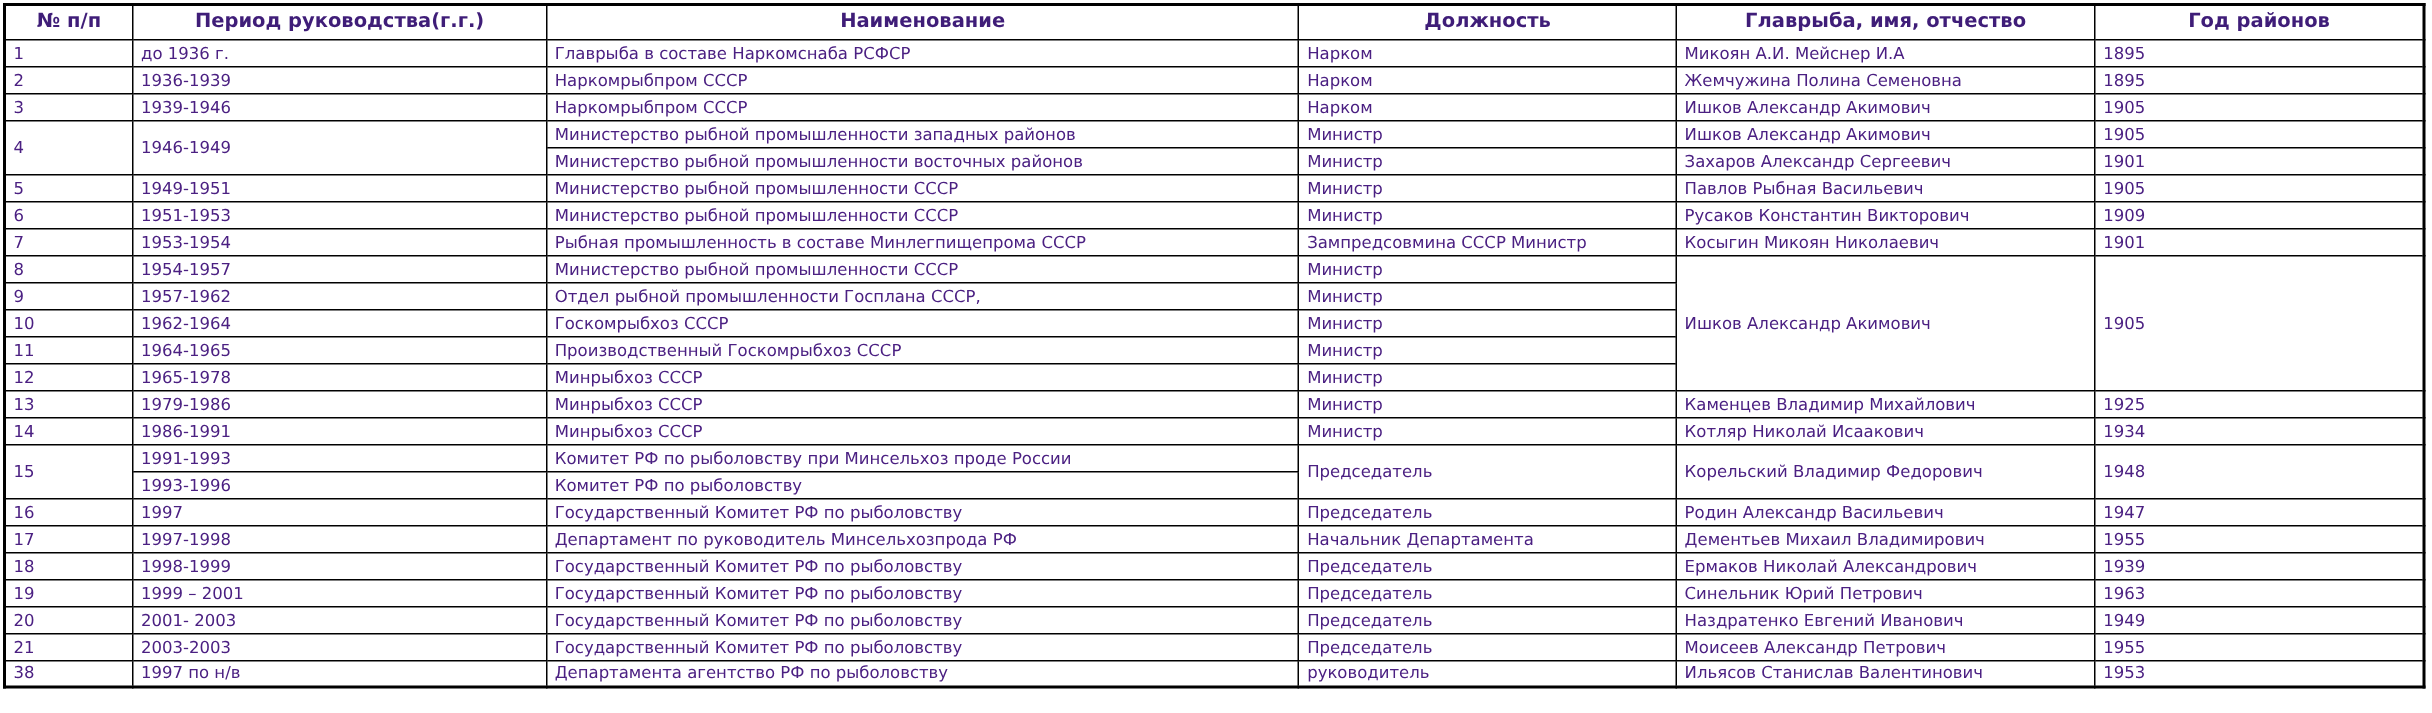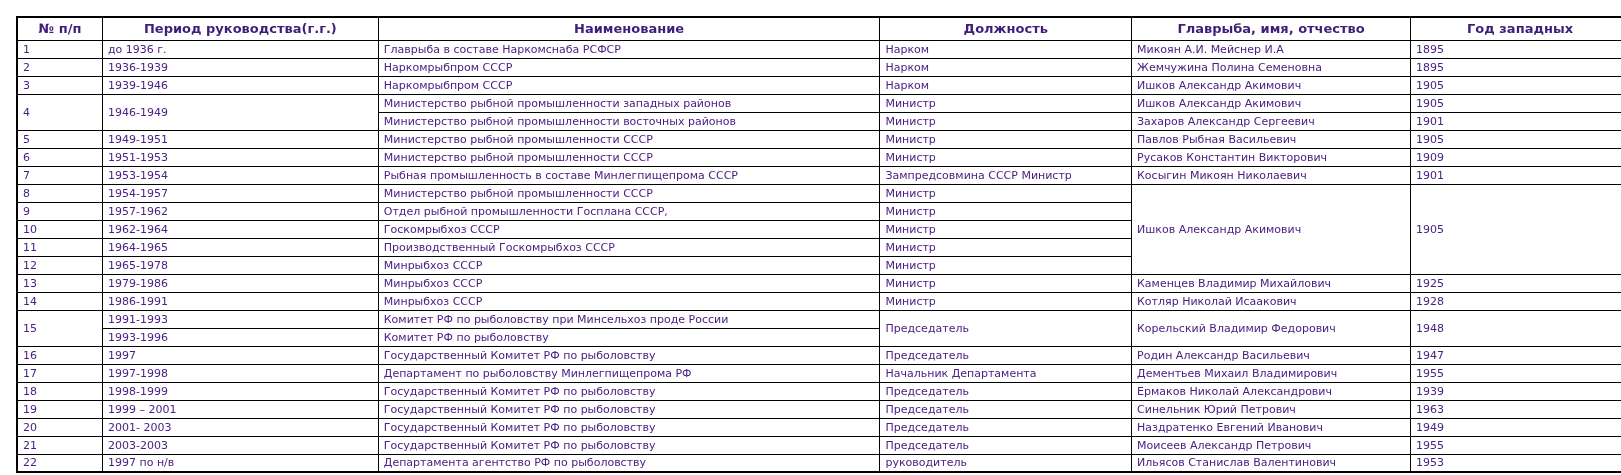--- a/index.html
+++ b/index.html
@@ -6,21 +6,21 @@
     margin: 0;
     padding: 0;
     background: #ffffff;
     font-family: "DejaVu Sans", "Liberation Sans", sans-serif;
   }
   .page {
     width: 1621px;
     height: 475px;
     background: #ffffff;
     box-sizing: border-box;
-    padding: 16px;
+    padding: 2px;
   }
   table.gov-table {
     border-collapse: collapse;
     table-layout: fixed;
     width: 1615px;
     border: 2px solid #000000;
   }
   table.gov-table th,
   table.gov-table td {
     border: 1px solid #000000;
@@ -66,21 +66,21 @@
         <col class="c-fio">
         <col class="c-year">
   </colgroup>
   <thead>
     <tr>
       <th>№ п/п</th>
       <th>Период руководства(г.г.)</th>
       <th>Наименование</th>
       <th>Должность</th>
       <th>Главрыба, имя, отчество</th>
-      <th>Год западных</th>
+      <th>Год районов</th>
     </tr>
   </thead>
   <tbody>
     <tr>
       <td>1</td>
       <td>до 1936 г.</td>
       <td>Главрыба в составе Наркомснаба РСФСР</td>
       <td>Нарком</td>
       <td>Микоян А.И. Мейснер И.А</td>
       <td>1895</td>
@@ -178,21 +178,21 @@
       <td>Министр</td>
       <td>Каменцев Владимир Михайлович</td>
       <td>1925</td>
     </tr>
     <tr>
       <td>14</td>
       <td>1986-1991</td>
       <td>Минрыбхоз СССР</td>
       <td>Министр</td>
       <td>Котляр Николай Исаакович</td>
-      <td>1928</td>
+      <td>1934</td>
     </tr>
     <tr>
       <td rowspan="2">15</td>
       <td>1991-1993</td>
       <td>Комитет РФ по рыболовству при Минсельхоз проде России</td>
       <td rowspan="2">Председатель</td>
       <td rowspan="2">Корельский Владимир Федорович</td>
       <td rowspan="2">1948</td>
     </tr>
     <tr>
@@ -203,21 +203,21 @@
       <td>16</td>
       <td>1997</td>
       <td>Государственный Комитет РФ по рыболовству</td>
       <td>Председатель</td>
       <td>Родин Александр Васильевич</td>
       <td>1947</td>
     </tr>
     <tr>
       <td>17</td>
       <td>1997-1998</td>
-      <td>Департамент по рыболовству Минлегпищепрома РФ</td>
+      <td>Департамент по руководитель Минсельхозпрода РФ</td>
       <td>Начальник Департамента</td>
       <td>Дементьев Михаил Владимирович</td>
       <td>1955</td>
     </tr>
     <tr>
       <td>18</td>
       <td>1998-1999</td>
       <td>Государственный Комитет РФ по рыболовству</td>
       <td>Председатель</td>
       <td>Ермаков Николай Александрович</td>
@@ -241,21 +241,21 @@
     </tr>
     <tr>
       <td>21</td>
       <td>2003-2003</td>
       <td>Государственный Комитет РФ по рыболовству</td>
       <td>Председатель</td>
       <td>Моисеев Александр Петрович</td>
       <td>1955</td>
     </tr>
     <tr>
-      <td>22</td>
+      <td>38</td>
       <td>1997 по н/в</td>
       <td>Департамента агентство РФ по рыболовству</td>
       <td>руководитель</td>
       <td>Ильясов Станислав Валентинович</td>
       <td>1953</td>
     </tr>
   </tbody>
 </table>
 </div>
 

